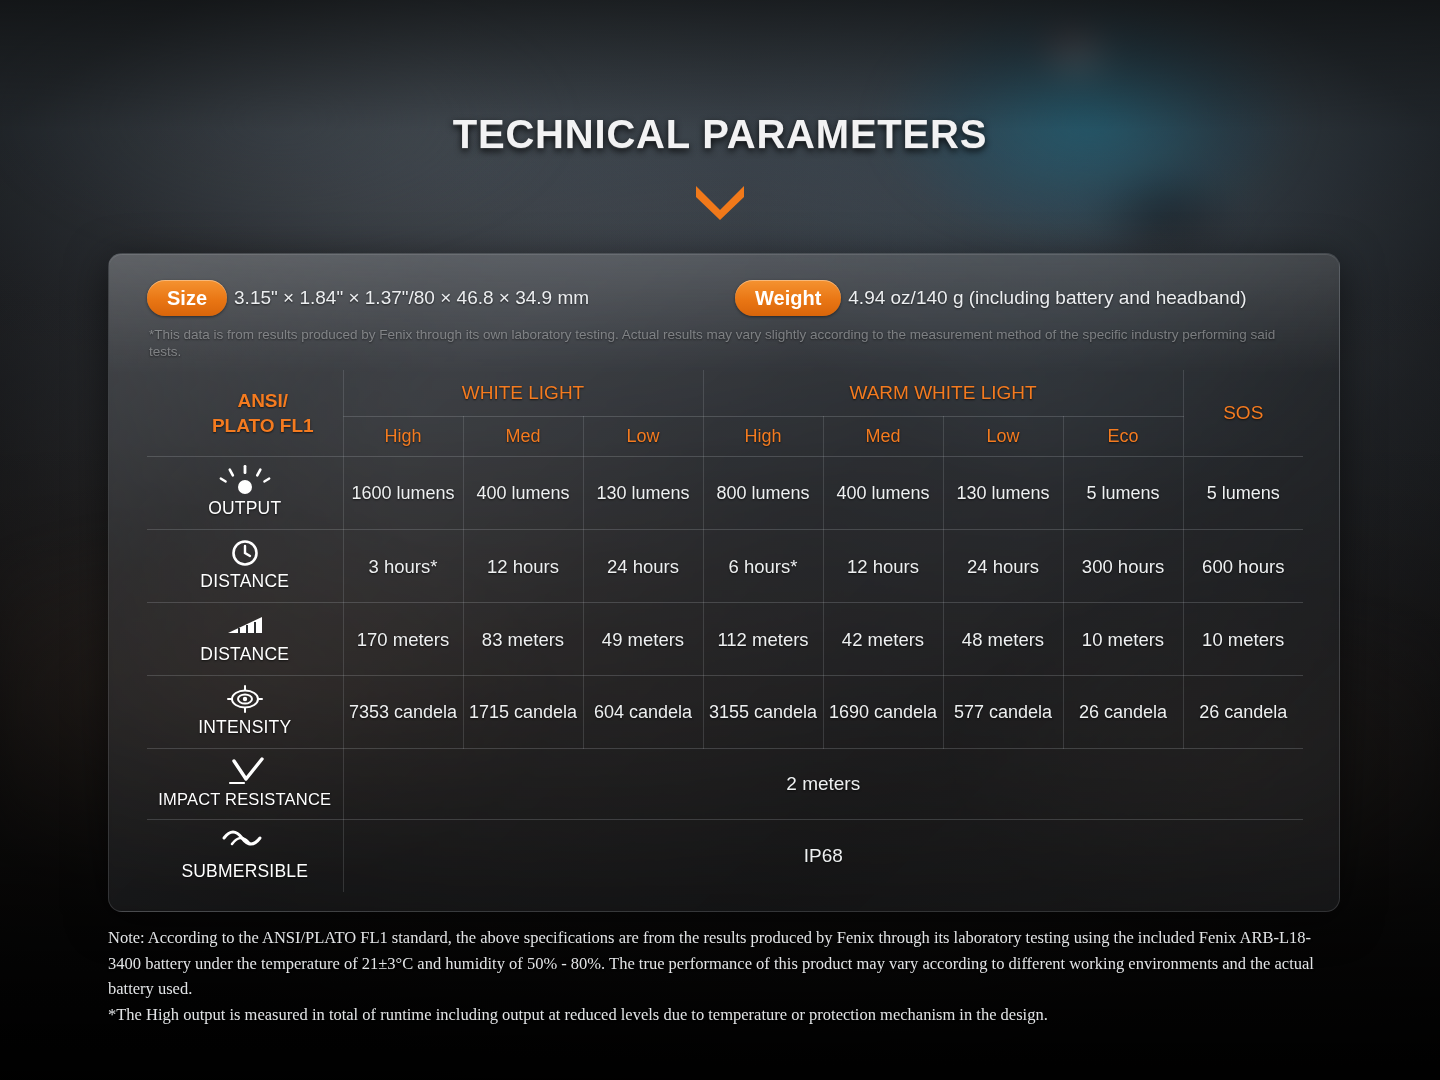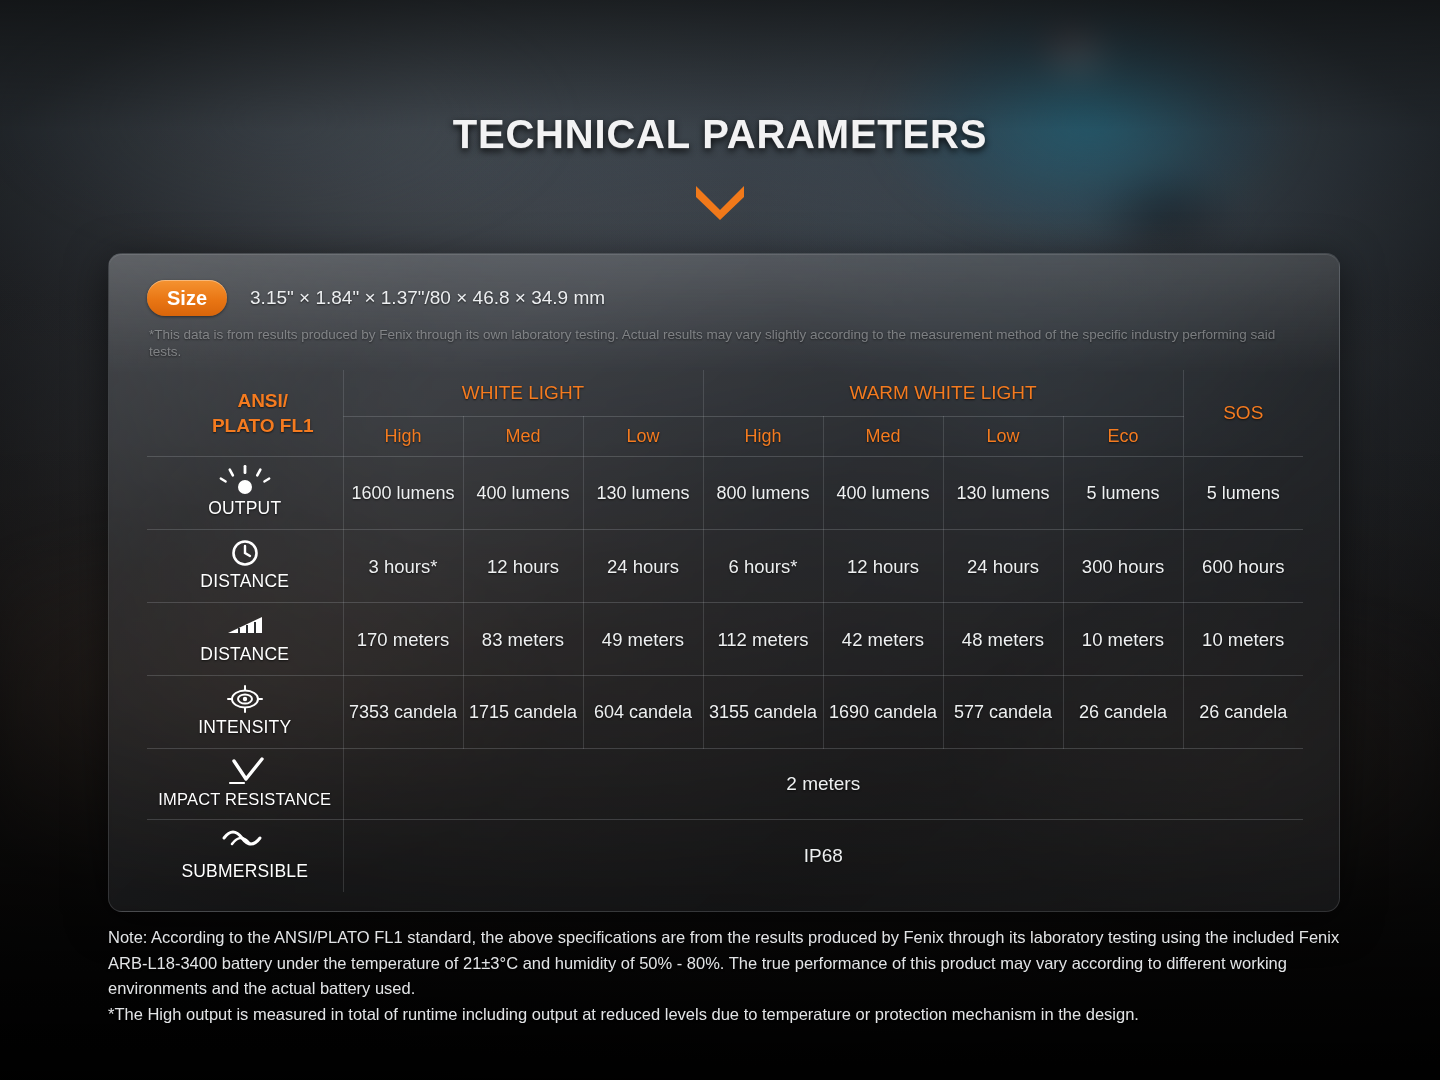--- a/index.html
+++ b/index.html
@@ -82,21 +82,21 @@
     position: absolute; left: 38px; top: 26px; width: 1160px; height: 38px;
   }
   .pill {
     display: inline-flex; align-items: center; justify-content: center;
     height: 36px; padding: 0 20px;
     border-radius: 18px;
     background: linear-gradient(180deg, #f59331 0%, #e97614 55%, #d9650a 100%);
     color: #fff; font-weight: bold; font-size: 20px;
     box-shadow: 0 1px 3px rgba(0,0,0,0.45), inset 0 1px 0 rgba(255,255,255,0.35);
   }
-  .sw-item { position: absolute; display: flex; align-items: center; gap: 23px; }
+  .sw-item { position: absolute; display: flex; align-items: center; gap: 7px; }
   .sw-val { color: #eceef0; font-size: 19px; text-shadow: 0 1px 2px rgba(0,0,0,0.6); }
 
   .disclaimer {
     position: absolute; left: 40px; top: 72px; width: 1150px;
     font-size: 13.5px; line-height: 17px;
     color: rgba(198,200,202,0.52);
     text-shadow: 0 1px 2px rgba(0,0,0,0.5);
   }
 
   
@@ -136,20 +136,21 @@
   
   .c-label { width: 196px; }
   .c-d { width: 120px; }
 
   
   .note {
     position: absolute; left: 108px; top: 925px; width: 1232px;
     font-size: 16.5px; line-height: 25.5px;
     color: #e2e4e6;
     text-shadow: 0 1px 2px rgba(0,0,0,0.7);
+    font-family: Liberation Serif, serif;
   }
   .note p { margin: 0; }
 </style>
 </head>
 <body>
 
 <div id="page">
 
   <div class="bg"></div>
   <div class="bg-blurlayer"></div>
@@ -163,20 +164,24 @@
     </svg>
   </div>
 
   <div class="panel">
     <div class="panel-sheen"></div>
 
     <div class="sw-row">
       <div class="sw-item" style="left:0; top:0;">
         <span class="pill">Size</span>
         <span class="sw-val">3.15" × 1.84" × 1.37"/80 × 46.8 × 34.9 mm</span>
+      </div>
+      <div class="sw-item" style="left:588px; top:0;">
+        <span class="pill">Weight</span>
+        <span class="sw-val">4.94 oz/140 g (including battery and headband)</span>
       </div>
     </div>
 
     <div class="disclaimer">*This data is from results produced by Fenix through its own laboratory testing. Actual results may vary slightly according to the measurement method of the specific industry performing said tests.</div>
 
     <table class="spec">
       <tbody>
           <tr class="head-top">
         <td class="c-label ansi" rowspan="2">
           <span class="orange">ANSI/</span><br>

